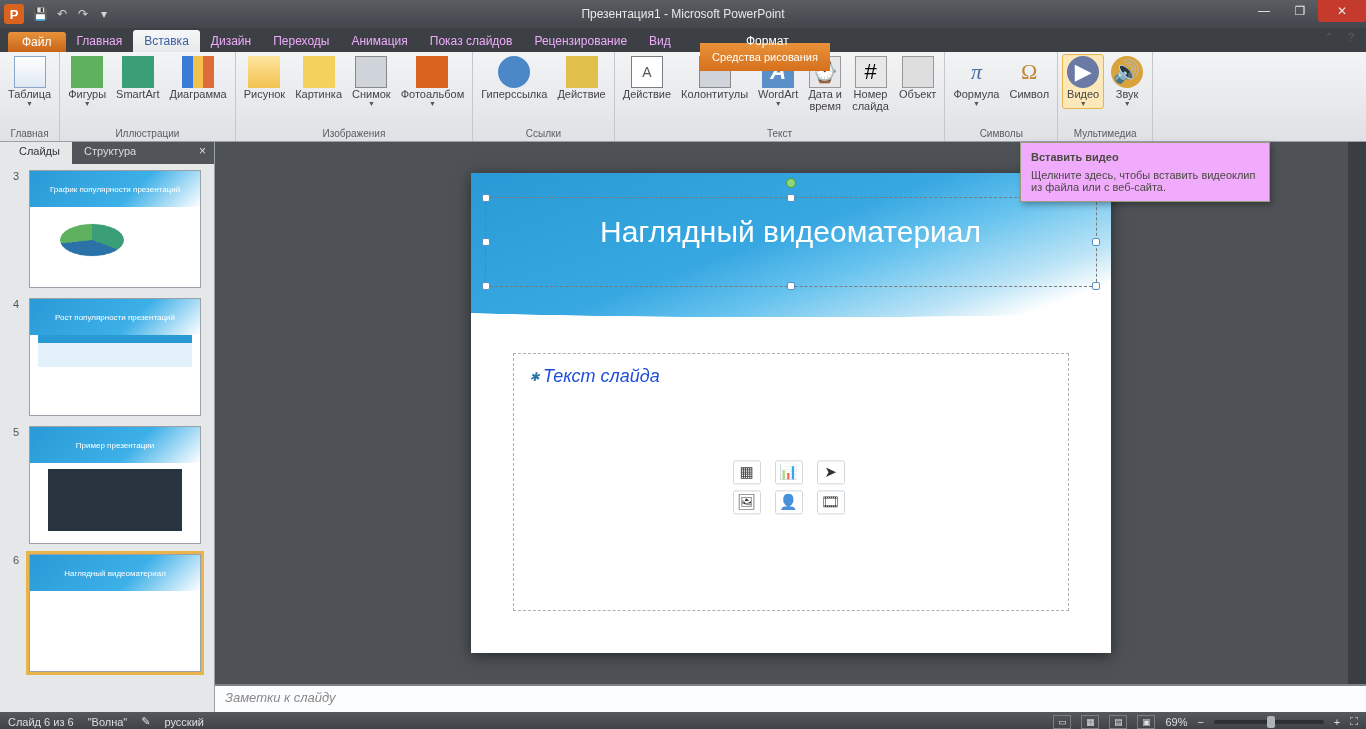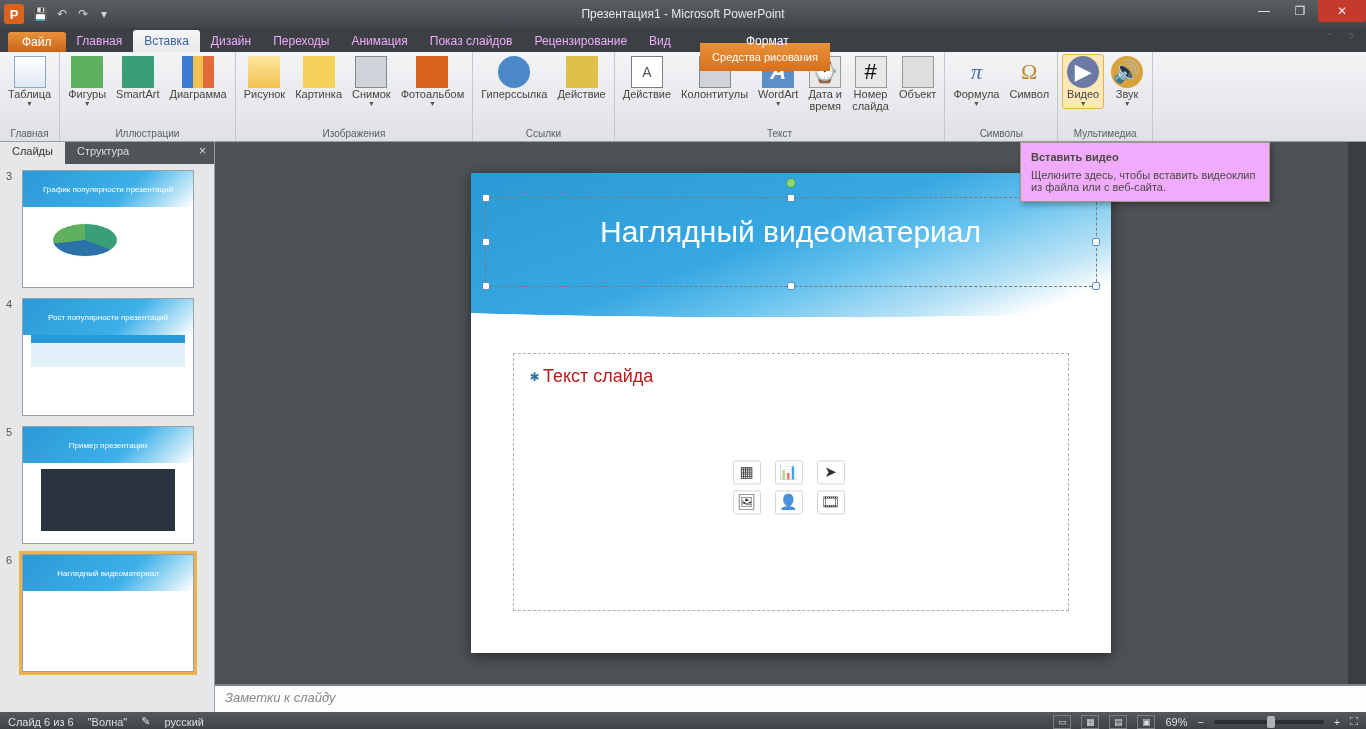--- a/index.html
+++ b/index.html
@@ -30,21 +30,21 @@
 .rgroup-items { flex: 1; display: flex; align-items: flex-start; gap: 2px; }
 .rgroup-label { font-size: 10px; color: #5a5e63; text-align: center; padding: 2px 0; }
 .r-btn { display: flex; flex-direction: column; align-items: center; padding: 2px 4px; cursor: pointer; border-radius: 3px; min-width: 42px; }
 .r-btn.highlighted { background: #fce8b8; border: 1px solid #e9b44c; padding: 1px 3px; }
 .r-icon { width: 32px; height: 32px; display: flex; align-items: center; justify-content: center; font-size: 22px; }
 .r-label { font-size: 11px; color: #444; text-align: center; line-height: 12px; white-space: pre-line; }
 .drop-arrow { font-size: 7px; color: #555; }
 
 
 .main { display: flex; height: 570px; }
-.side-panel { width: 215px; background: #e5e7e9; border-right: 1px solid #9aa0a7; display: flex; flex-direction: column; }
+.side-panel { width: 215px; background: #e5e7e9; border-right: 1px solid #9aa0a7; display: flex; flex-direction: column; padding-left: 7px; }
 .side-tabs { height: 22px; display: flex; background: #515559; }
 .side-tab { font-size: 11px; padding: 3px 12px; color: #ddd; cursor: pointer; }
 .side-tab.active { background: #e5e7e9; color: #333; }
 .side-close { margin-left: auto; padding: 2px 8px; color: #ddd; cursor: pointer; font-size: 12px; }
 .thumbs { flex: 1; overflow: auto; padding: 6px; }
 .thumb-row { display: flex; gap: 6px; margin-bottom: 10px; }
 .thumb-num { font-size: 11px; color: #555; width: 10px; }
 .thumb { width: 172px; height: 118px; background: #fff; border: 1px solid #9aa0a7; position: relative; cursor: pointer; overflow: hidden; }
 .thumb.selected { outline: 3px solid #e9b44c; }
 .thumb-header { height: 36px; background: linear-gradient(135deg,#2a9ad6 0%,#3db0e8 60%,#fff 100%); color: #fff; font-size: 8px; display: flex; align-items: center; justify-content: center; padding: 0 4px; text-align: center; }
@@ -52,21 +52,21 @@
 .editor { flex: 1; background: #4e5256; position: relative; display: flex; flex-direction: column; }
 .canvas-wrap { flex: 1; display: flex; align-items: center; justify-content: center; position: relative; }
 .slide { width: 640px; height: 480px; background: #fff; box-shadow: 0 3px 14px rgba(0,0,0,.5); position: relative; }
 .slide-wave { height: 158px; background: linear-gradient(160deg,#2a9ad6 0%,#38a8e2 45%,#67c3ee 60%,#bde4f6 78%,#fff 88%); position: relative; }
 .slide-wave::after { content:""; position:absolute; left:0; right:0; bottom:-12px; height:40px; background: radial-gradient(120% 60% at 50% 0, transparent 58%, #fff 60%); }
 .slide-title { position: absolute; top: 42px; left: 0; right: 0; text-align: center; color: #fff; font-size: 30px; font-weight: 300; }
 .title-selection { position: absolute; top: 24px; left: 14px; right: 14px; height: 90px; border: 1px dashed #7a7a7a; }
 .sel-handle { position: absolute; width: 8px; height: 8px; background: #fff; border: 1px solid #5a8fc7; border-radius: 2px; }
 .rot-handle { position: absolute; width: 10px; height: 10px; background: #8fd67a; border: 1px solid #4a9e2f; border-radius: 50%; left: 50%; top: -20px; transform: translateX(-50%); }
 .content-ph { position: absolute; top: 180px; left: 42px; right: 42px; bottom: 42px; border: 1px dashed #b0b0b0; padding: 12px 16px; }
-.ph-text { color: #b91c1c; font-size: 18px; }
+.ph-text { color: #1d4ed8; font-size: 18px; font-style: italic; }
 .ph-text::before { content:"✱ "; color:#2a72a8; font-size:12px; vertical-align: middle; }
 .ph-icons { position: absolute; top: 50%; left: 50%; transform: translate(-50%,-40%); display: grid; grid-template-columns: repeat(3,32px); gap: 6px 10px; opacity: .8; }
 .ph-ic { width: 28px; height: 24px; border: 1px solid #c3cdd6; border-radius: 2px; display:flex;align-items:center;justify-content:center;font-size:15px; }
 
 .notes-bar { height: 28px; background: #fcfdff; border-top: 2px solid #7d8288; padding: 4px 10px; color: #888; font-size: 13px; font-style: italic; }
 
 .vscroll { position: absolute; right: 0; top: 0; bottom: 0; width: 18px; background: #3a3e42; }
 
 
 .statusbar { height: 19px; background: linear-gradient(#55595e,#3d4146); display: flex; align-items: center; color: #dcdfe2; font-size: 11px; padding: 0 8px; gap: 14px; }

